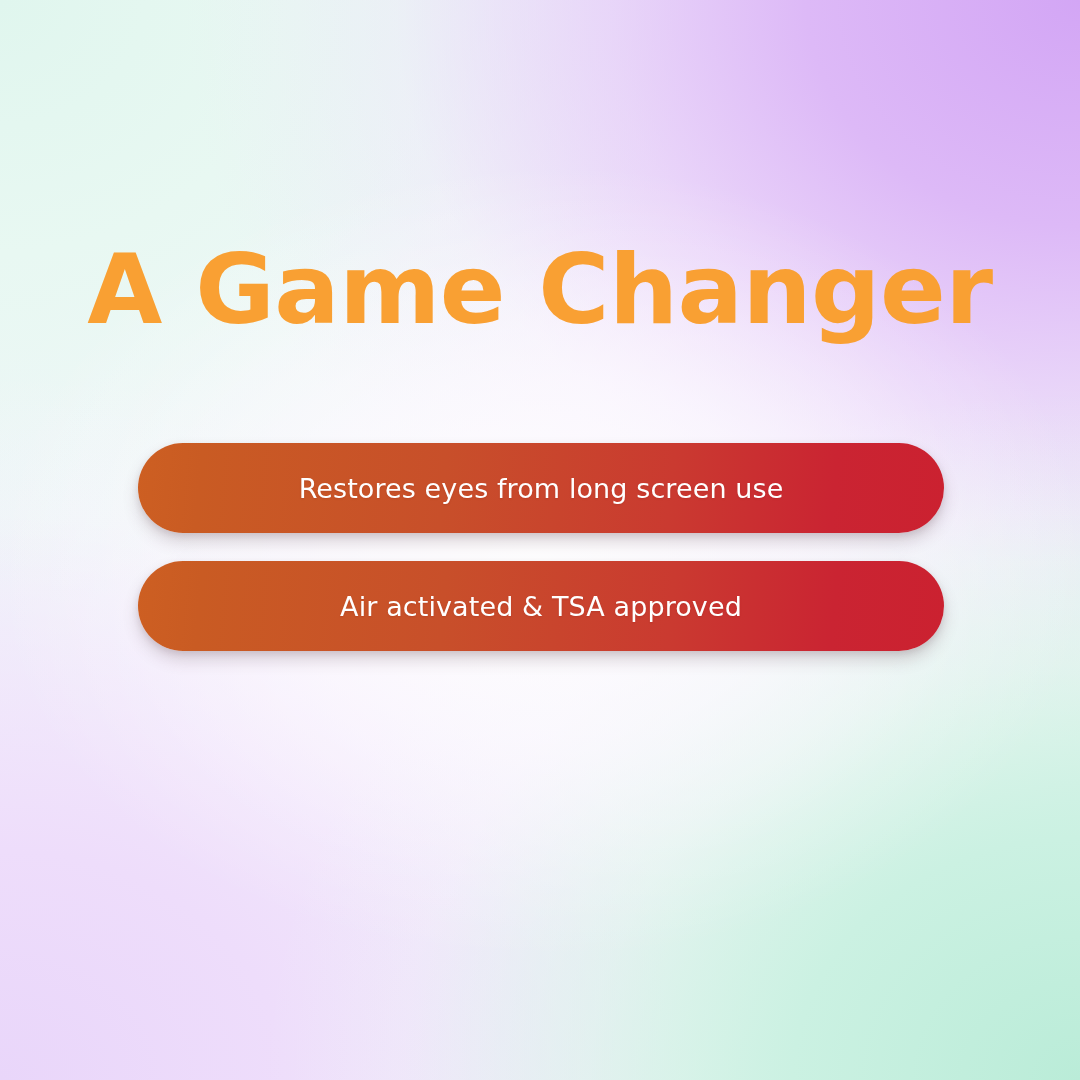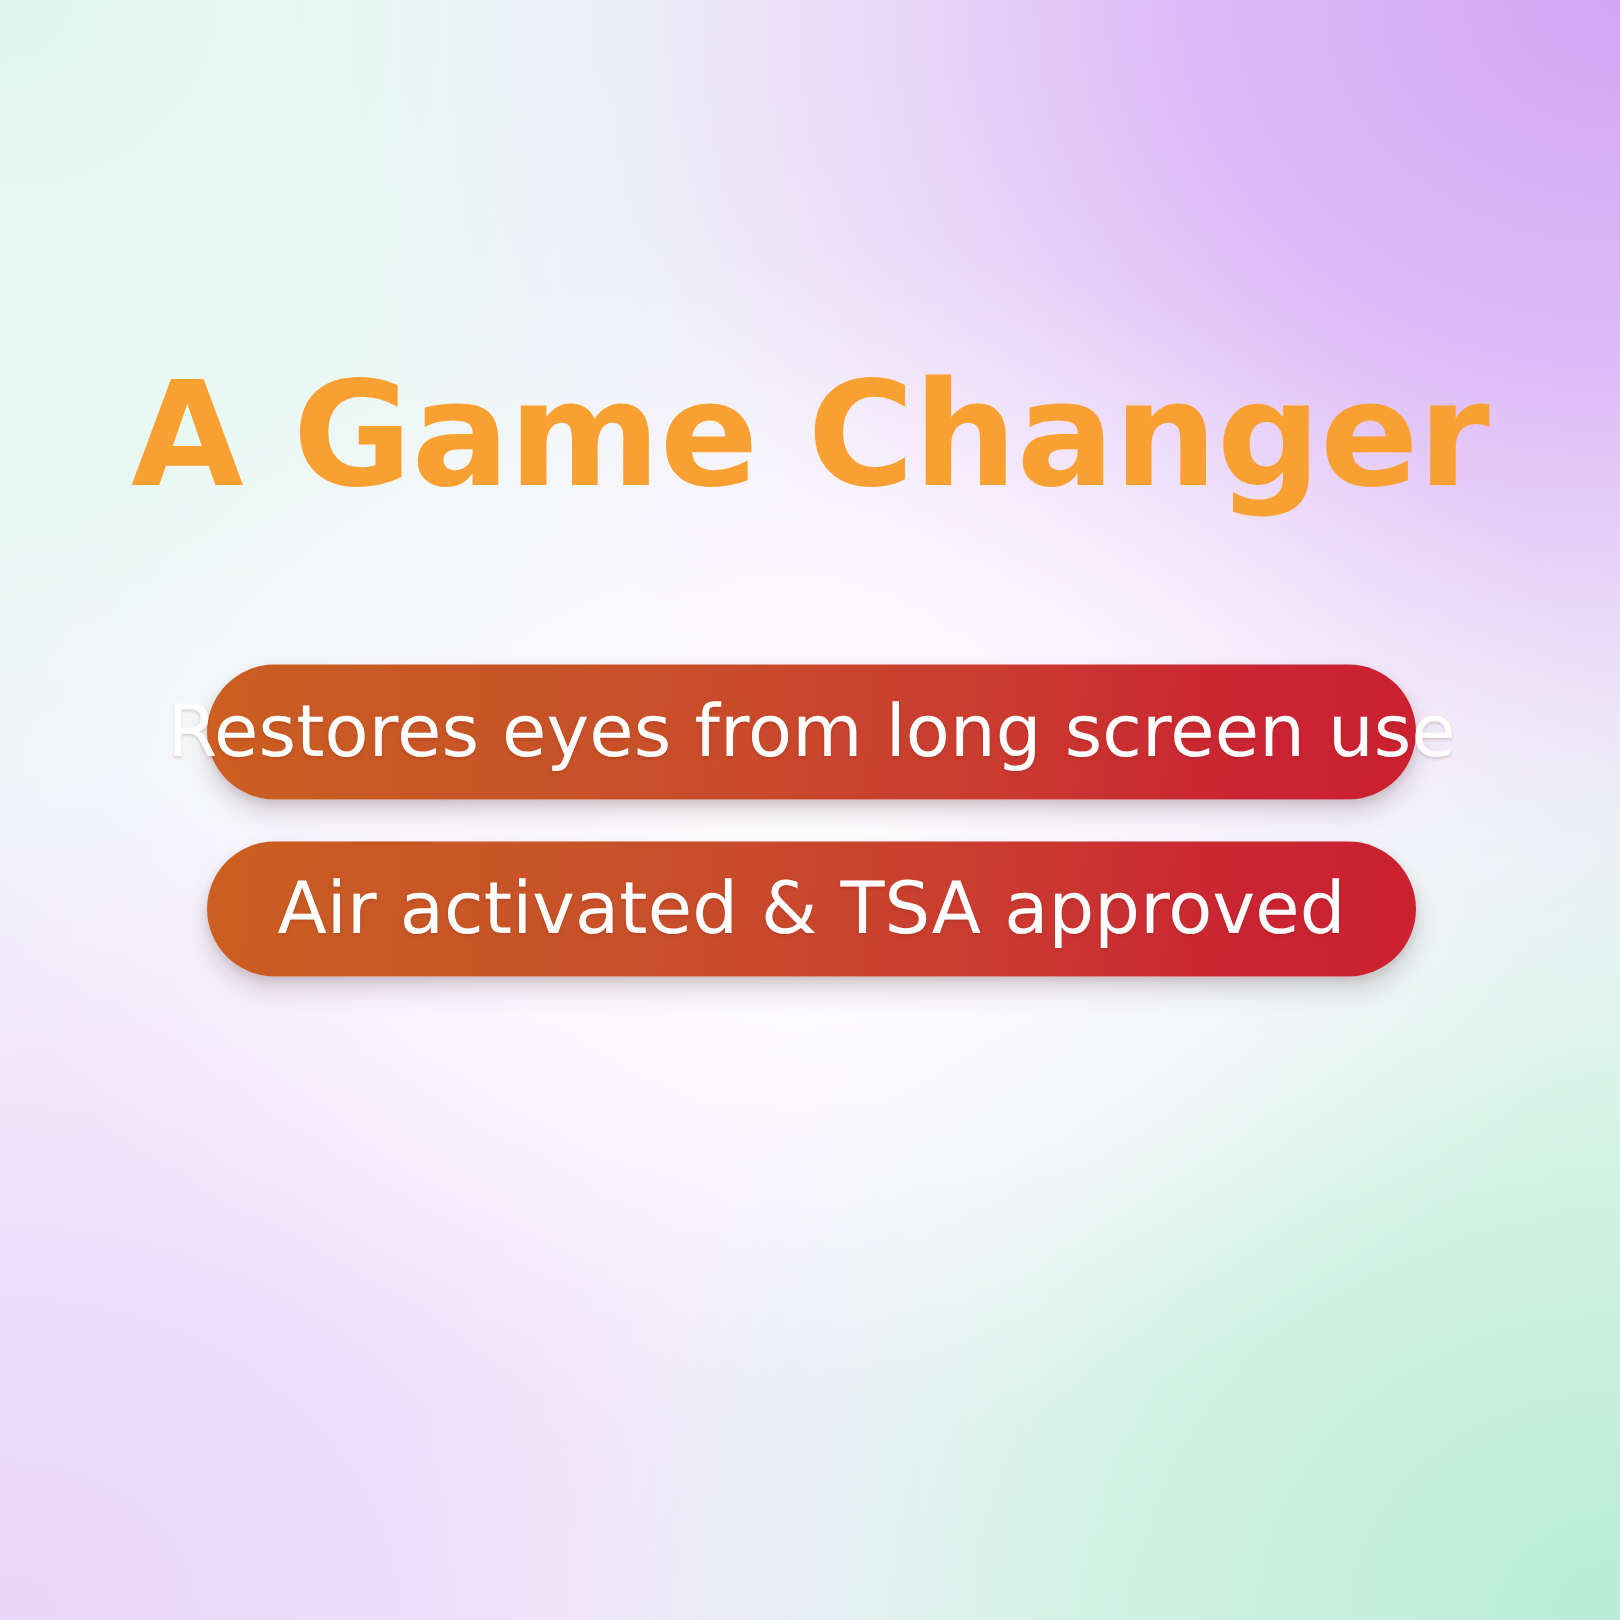--- a/index.html
+++ b/index.html
@@ -129,21 +129,21 @@
     justify-content: center;
     box-sizing: border-box;
     padding: 0 34px;
   }
   .pill:last-child { margin-bottom: 0; }
 
   .pill-text {
     color: #ffffff;
     font-family: "DejaVu Sans", "Liberation Sans", sans-serif;
     font-weight: 400;
-    font-size: 48px;
+    font-size: 27px;
     line-height: 1;
     letter-spacing: 0.1px;
     white-space: nowrap;
     text-shadow: 0 1px 2px rgba(120, 30, 20, 0.18);
   }
 </style>
 </head>
 <body>
 
 <div class="poster">

